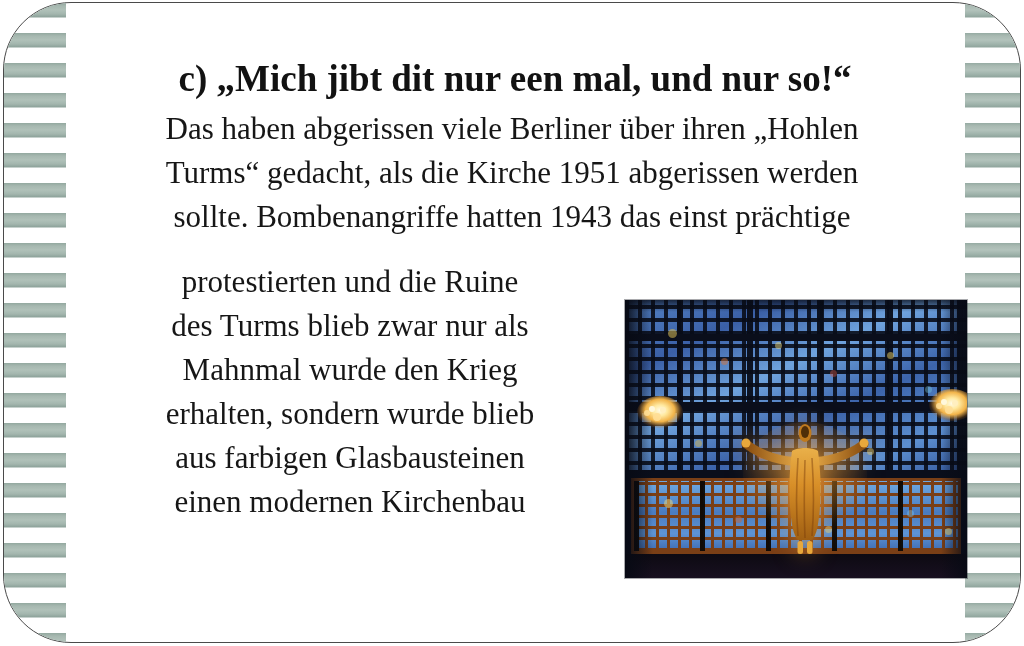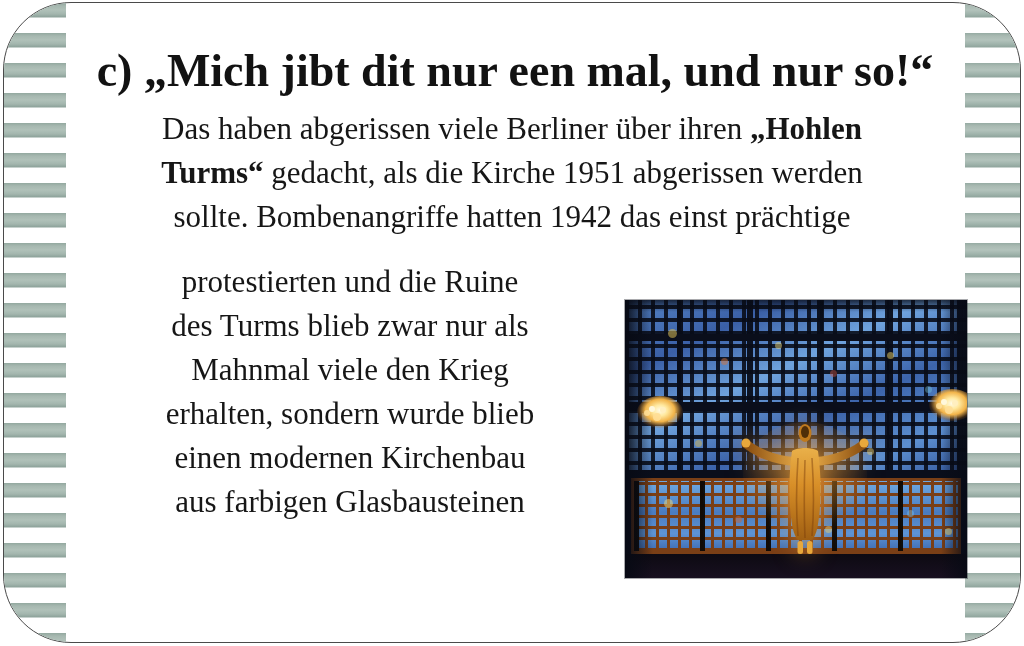--- a/index.html
+++ b/index.html
@@ -20,30 +20,30 @@
       #93a89f 0px,#a6b8b0 3px,#b0c1b9 7px,#a3b6ae 11px,#8da29a 14px,
       rgba(255,255,255,0) 15px,rgba(255,255,255,0) 30px);
   }
   .stripes.left{left:0;width:62px;}
   .stripes.right{right:0;width:55px;
     background:repeating-linear-gradient(180deg,
       #96aba3 0px,#a9bab2 3px,#b3c3bc 7px,#a0b4ac 11px,#90a59d 14px,
       rgba(255,255,255,0) 15px,rgba(255,255,255,0) 30px);}
   
   .title{
-    position:absolute;top:48px;left:66px;right:60px;margin:0;
-    text-align:center;font-size:46px;line-height:40px;font-weight:bold;color:#121212;
+    position:absolute;top:48px;left:66px;right:60px;margin:8px;
+    text-align:center;font-size:37px;line-height:40px;font-weight:bold;color:#121212;
     white-space:nowrap;
   }
   .body-text{
     position:absolute;top:104px;left:66px;right:66px;
     text-align:center;font-size:31px;line-height:44px;color:#161616;
   }
   .line{white-space:nowrap;}
-  .bold{font-weight:bold;}
+  .bold{font-weight:normal;}
   .narrow{width:548px;margin-top:21px;margin-left:6px;}
   
   .photo{
     position:absolute;left:621px;top:297px;width:342px;height:278px;margin:0;
     background:#0b0f1e;overflow:hidden;box-shadow:0 0 0 1px rgba(10,12,20,.35);
   }
   .glass-upper{
     position:absolute;left:0;right:0;top:0;height:178px;
     background-image:
       repeating-linear-gradient(90deg, rgba(8,12,24,0) 0 52px, rgba(8,12,24,.95) 52px 58px, rgba(8,12,24,0) 58px 70px),
@@ -97,28 +97,28 @@
 <div class="page" data-interactable="false">
   <div class="card" data-interactable="false">
     <div class="stripes left" data-interactable="false"></div>
     <div class="stripes right" data-interactable="false"></div>
 
     <h1 class="title" data-interactable="false">c) „Mich jibt dit nur een mal, und nur so!“</h1>
 
     <div class="body-text" data-interactable="false">
       <div class="line" data-interactable="false"><span data-interactable="false">Das haben abgerissen viele Berliner über ihren </span><span class="bold" data-interactable="false">„Hohlen</span></div>
       <div class="line" data-interactable="false"><span class="bold" data-interactable="false">Turms“</span><span data-interactable="false"> gedacht, als die Kirche 1951 abgerissen werden</span></div>
-      <div class="line" data-interactable="false">sollte. Bombenangriffe hatten 1942 das einst prächtige</div>
+      <div class="line" data-interactable="false">sollte. Bombenangriffe hatten 1943 das einst prächtige</div>
       <div class="narrow" data-interactable="false">
         <div class="line" data-interactable="false">protestierten und die Ruine</div>
         <div class="line" data-interactable="false">des Turms blieb zwar nur als</div>
-        <div class="line" data-interactable="false">Mahnmal viele den Krieg</div>
+        <div class="line" data-interactable="false">Mahnmal wurde den Krieg</div>
         <div class="line" data-interactable="false">erhalten, sondern wurde blieb</div>
+        <div class="line" data-interactable="false">aus farbigen Glasbausteinen</div>
         <div class="line" data-interactable="false">einen modernen Kirchenbau</div>
-        <div class="line" data-interactable="false">aus farbigen Glasbausteinen</div>
       </div>
     </div>
 
     <figure class="photo" data-interactable="false">
       <div class="glass-upper" data-interactable="false"></div>
       <div class="hband b1" data-interactable="false"></div>
       <div class="hband b2" data-interactable="false"></div>
       <div class="hband b3" data-interactable="false"></div>
       <div class="glass-lower" data-interactable="false"></div>
       <div class="floor" data-interactable="false"></div>

